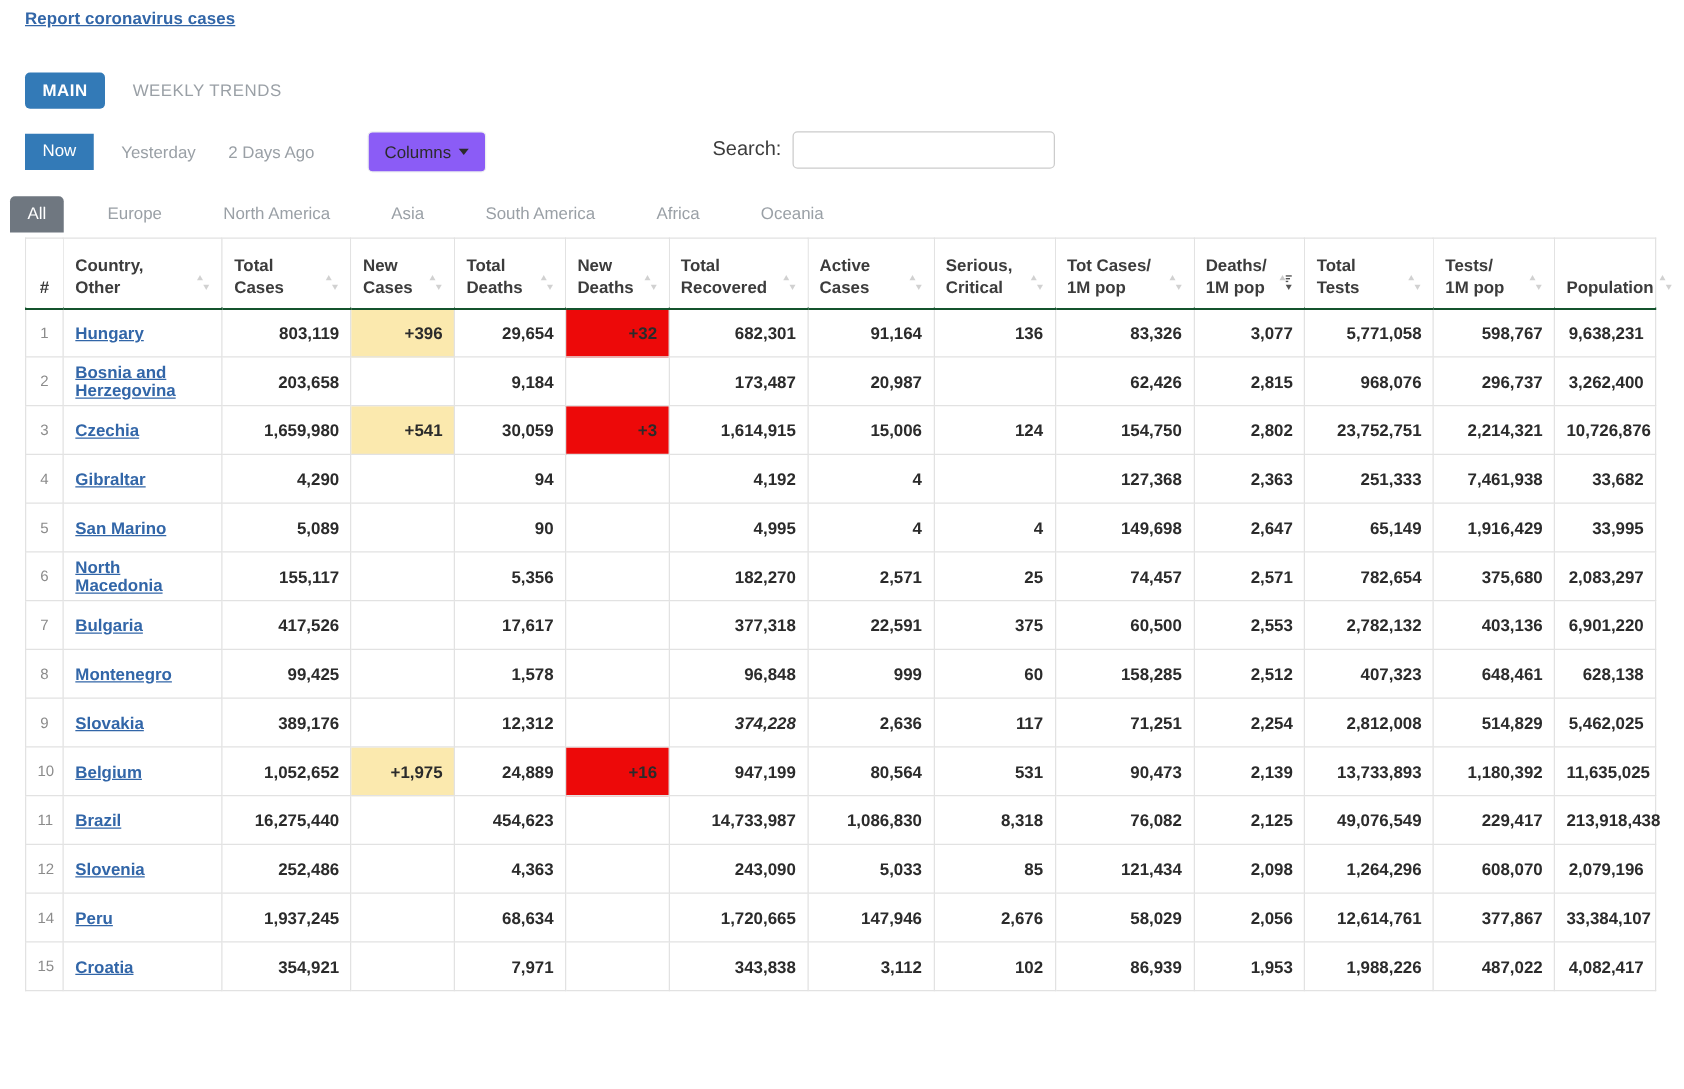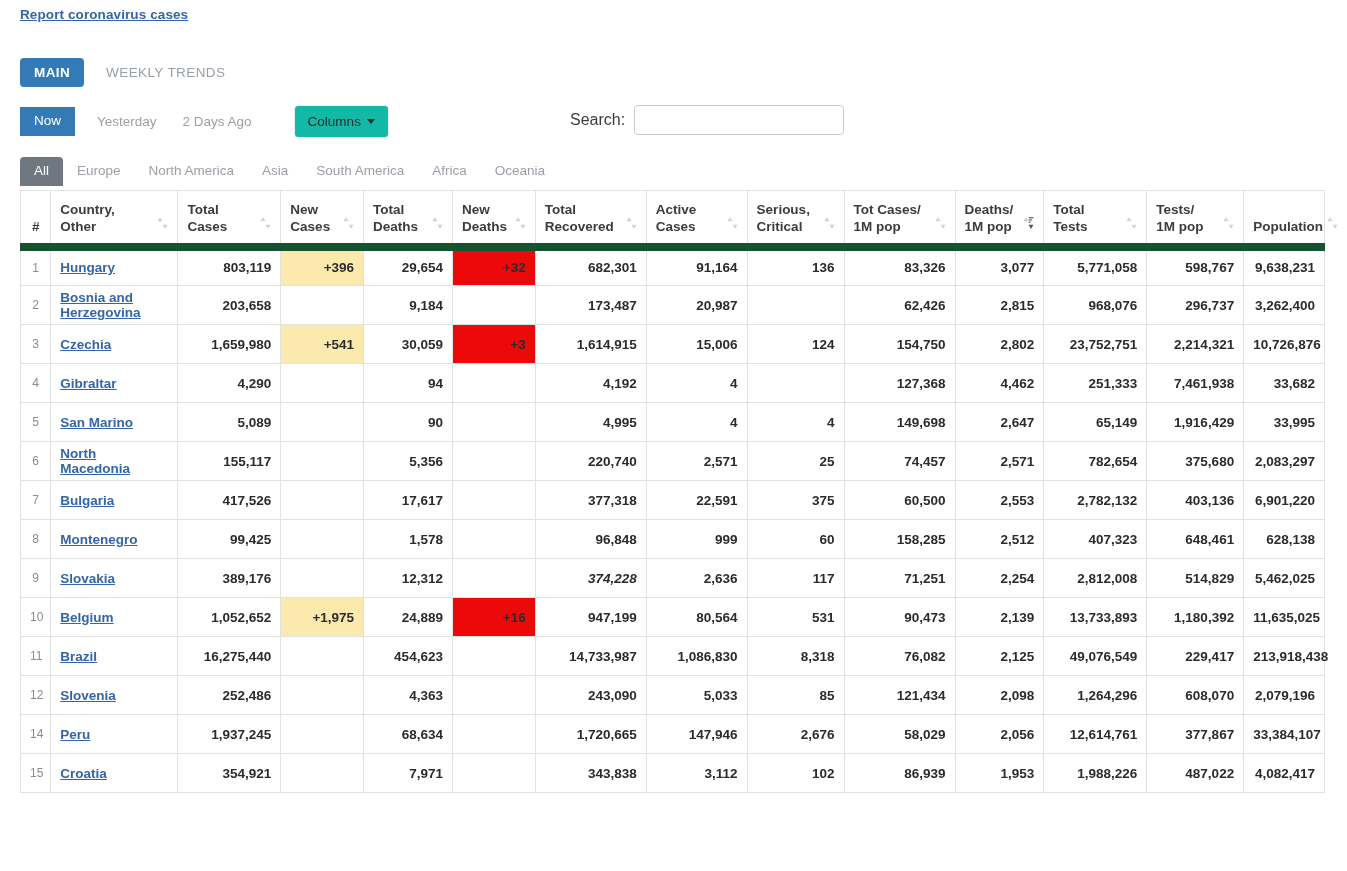--- a/index.html
+++ b/index.html
@@ -39,56 +39,56 @@
   .row-controls { position: absolute; left: 20px; top: 105px; display:flex; align-items:center; }
   .btn-now {
     background: #337ab7; color:#fff; border-radius:0;
     font-size: 13.5px; padding: 7px 14px; line-height:1.1;
     cursor:pointer; border:none;
   }
   .ctl-muted {
     color:#9aa0a6; font-size:13.5px; margin-left: 18px; padding:7px 4px; cursor:pointer;
   }
   .btn-columns {
-    margin-left: 38px; background:#14b8a6; color:#2b2b2b;
+    margin-left: 38px; background:#8b5cf6; color:#2b2b2b;
     font-size:13.5px; border-radius:4px; padding:8px 13px; cursor:pointer;
     border:1px solid #eceeef; display:flex; align-items:center; gap:6px;
   }
   .caret { width:0;height:0;border-left:4px solid transparent;border-right:4px solid transparent;border-top:5px solid #2b2b2b; display:inline-block; }
 
   
   .search-wrap { position:absolute; left:570px; top:105px; display:flex; align-items:center; }
   .search-label { font-size:16px; color:#3c3c3c; margin-right:9px; }
   .search-input {
     width:210px; height:30px; border:1px solid #cccccc; border-radius:4px;
     background:#fff; font-size:13.5px; padding:0 8px; outline:none;
     font-family:"Liberation Sans", sans-serif; color:#333;
   }
 
   
-  .cont-tabs { position:absolute; left:20px; top:157px; display:flex; align-items:flex-start; }
+  .cont-tabs { position:absolute; left:8px; top:157px; display:flex; align-items:flex-start;gap:21px; }
   .cont-tab {
     font-size:13.5px; color:#9aa0a6; padding:7px 14px; cursor:pointer;
     border-radius:4px 4px 0 0; line-height:1.1;
   }
   .cont-tab.active { background:#6f7780; color:#ffffff; }
 
   
   .table-wrap { position:absolute; left:20px; top:190px; width:1305px; }
   table.main { border-collapse: collapse; width: 1305px; table-layout: fixed; font-size: 13.5px; }
   table.main th, table.main td {
     border: 1px solid #e2e2e2;
     padding: 0 9px;
     color: #2b2b2b;
     vertical-align: middle;
   }
   table.main thead th {
     background:#ffffff; font-weight:bold; text-align:left;
     vertical-align: bottom; height: 56px; padding-bottom: 7px; padding-top:7px;
-    border-bottom: 8px solid #14532d;
+    border-bottom: 2px solid #14532d;
     position: relative; line-height: 1.25;
     color:#3c3c3c;
   }
   th .hdr { display:flex; align-items:flex-end; justify-content:space-between; gap:4px; }
   th .hdr-txt { display:block; }
   .sort-ic { flex: 0 0 auto; padding-bottom: 1px; opacity:.95; }
 
   th.col-hash { width: 30px; text-align:center; }
   th.col-hash .hdr { justify-content:center; }
   th.col-country { width: 126px; }
@@ -368,21 +368,21 @@
             <td class="rownum">4</td>
             <td class="country"><a>Gibraltar</a></td>
             <td>4,290</td>
             <td></td>
             <td>94</td>
             <td></td>
             <td>4,192</td>
             <td>4</td>
             <td></td>
             <td>127,368</td>
-            <td>4,462</td>
+            <td>2,363</td>
             <td>251,333</td>
             <td>7,461,938</td>
             <td class="pop">33,682</td>
           </tr>
           <tr>
             <td class="rownum">5</td>
             <td class="country"><a>San Marino</a></td>
             <td>5,089</td>
             <td></td>
             <td>90</td>
@@ -396,21 +396,21 @@
             <td>1,916,429</td>
             <td class="pop">33,995</td>
           </tr>
           <tr>
             <td class="rownum">6</td>
             <td class="country"><a>North Macedonia</a></td>
             <td>155,117</td>
             <td></td>
             <td>5,356</td>
             <td></td>
-            <td>220,740</td>
+            <td>182,270</td>
             <td>2,571</td>
             <td>25</td>
             <td>74,457</td>
             <td>2,571</td>
             <td>782,654</td>
             <td>375,680</td>
             <td class="pop">2,083,297</td>
           </tr>
           <tr>
             <td class="rownum">7</td>

